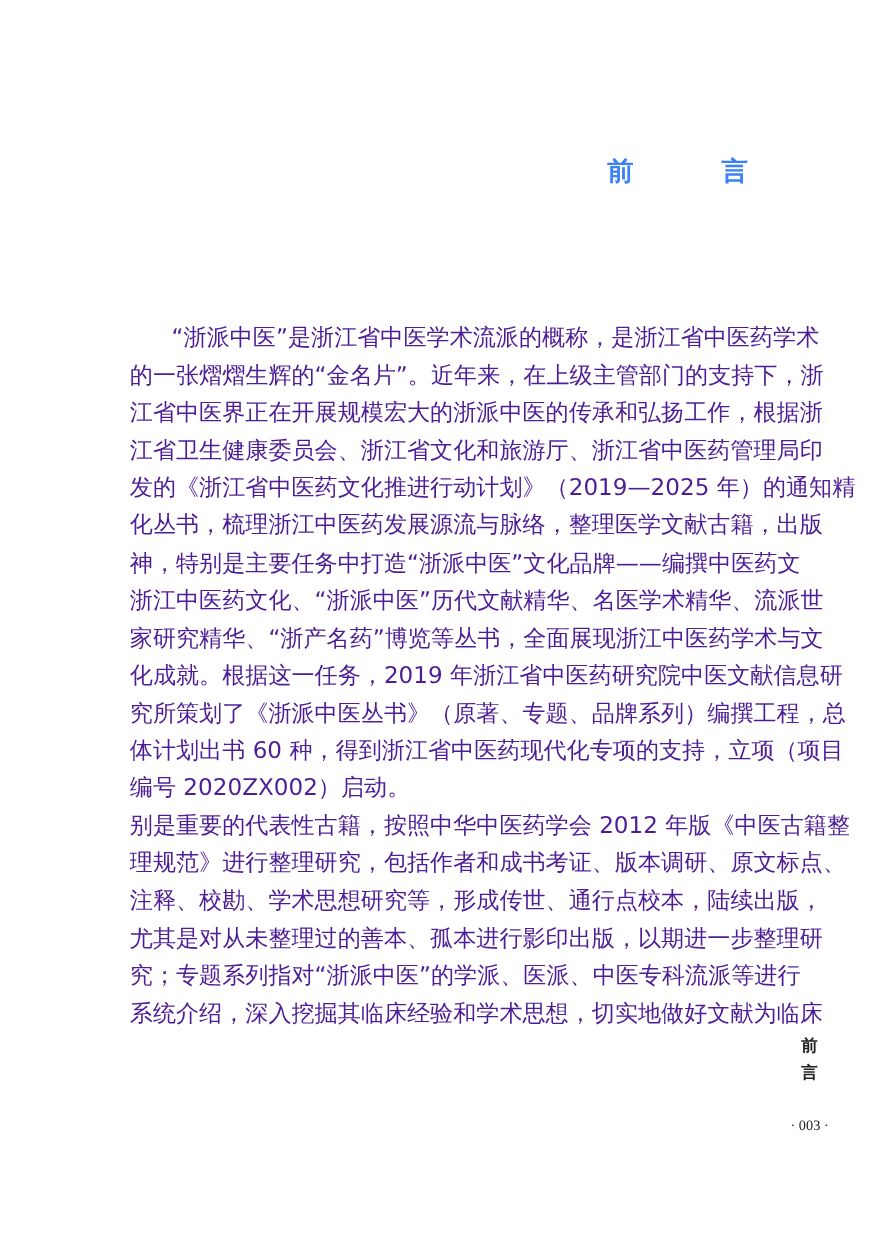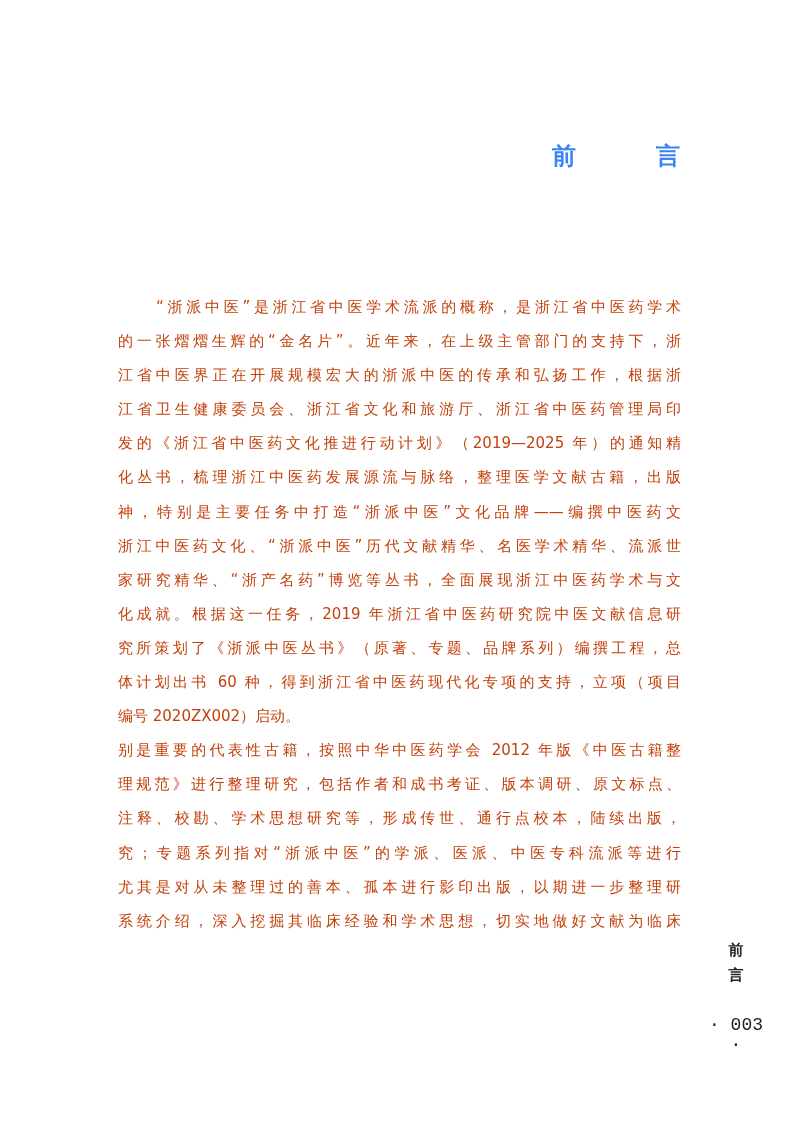--- a/index.html
+++ b/index.html
@@ -28,26 +28,26 @@
   }
   .body-text {
     position: absolute;
     left: 118px;
     top: 290px;
     width: 563px;
   }
   .line {
     height: 34.1px;
     line-height: 34.1px;
-    font-size: 15px;
+    font-size: 21px;
     white-space: nowrap;
     text-align: justify;
     text-align-last: justify;
     font-family: "DejaVu Sans", "Liberation Sans", sans-serif;
-    color: #c2410c;
+    color: #4c1d95;
   }
   .line.indent {
     padding-left: 38px;
   }
   .line.last {
     text-align-last: left;
   }
   .side-running-head {
     position: absolute;
     left: 726px;
@@ -59,23 +59,23 @@
     line-height: 25px;
     text-align: center;
     font-family: "DejaVu Sans", "Liberation Sans", sans-serif;
   }
   .page-number {
     position: absolute;
     left: 706px;
     top: 1015px;
     width: 60px;
     text-align: center;
-    font-size: 18px;
+    font-size: 13px;
     color: #222;
-    font-family: Liberation Mono, monospace;
+    font-family: Liberation Serif, serif;
   }
 </style>
 </head>
 <body>
 
 <div class="page-title">前　言</div>
 
 <div class="body-text">
   <div class="line indent">“浙派中医”是浙江省中医学术流派的概称，是浙江省中医药学术</div>
   <div class="line">的一张熠熠生辉的“金名片”。近年来，在上级主管部门的支持下，浙</div>
@@ -86,22 +86,22 @@
   <div class="line">神，特别是主要任务中打造“浙派中医”文化品牌——编撰中医药文</div>
   <div class="line">浙江中医药文化、“浙派中医”历代文献精华、名医学术精华、流派世</div>
   <div class="line">家研究精华、“浙产名药”博览等丛书，全面展现浙江中医药学术与文</div>
   <div class="line">化成就。根据这一任务，2019 年浙江省中医药研究院中医文献信息研</div>
   <div class="line">究所策划了《浙派中医丛书》（原著、专题、品牌系列）编撰工程，总</div>
   <div class="line">体计划出书 60 种，得到浙江省中医药现代化专项的支持，立项（项目</div>
   <div class="line last">编号 2020ZX002）启动。</div>
   <div class="line">别是重要的代表性古籍，按照中华中医药学会 2012 年版《中医古籍整</div>
   <div class="line">理规范》进行整理研究，包括作者和成书考证、版本调研、原文标点、</div>
   <div class="line">注释、校勘、学术思想研究等，形成传世、通行点校本，陆续出版，</div>
+  <div class="line">尤其是对从未整理过的善本、孤本进行影印出版，以期进一步整理研</div>
   <div class="line">究；专题系列指对“浙派中医”的学派、医派、中医专科流派等进行</div>
-  <div class="line">尤其是对从未整理过的善本、孤本进行影印出版，以期进一步整理研</div>
   <div class="line">系统介绍，深入挖掘其临床经验和学术思想，切实地做好文献为临床</div>
 </div>
 
 <div class="side-running-head">
   <div>前</div>
   <div>言</div>
 </div>
 
 <div class="page-number">· 003 ·</div>
 

